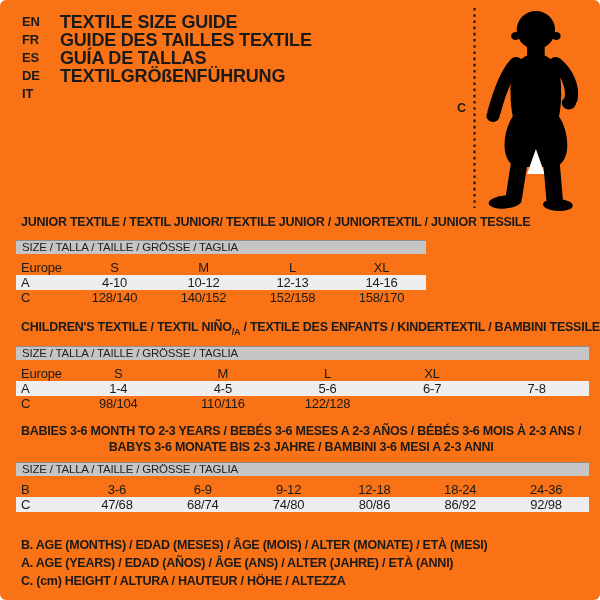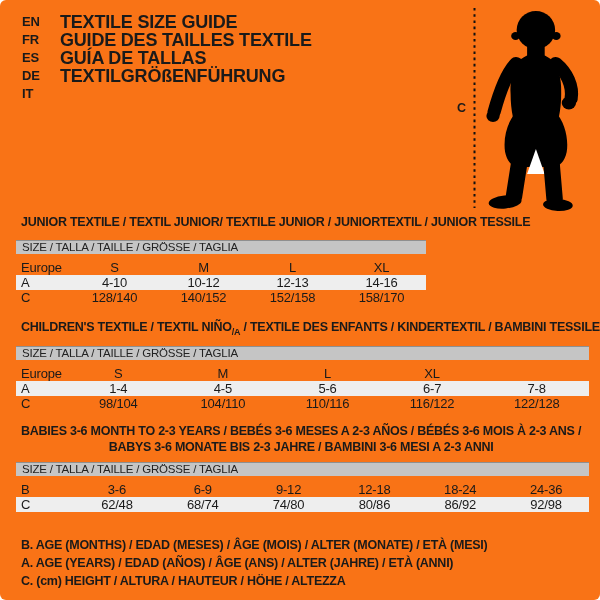--- a/index.html
+++ b/index.html
@@ -146,23 +146,21 @@
       <span class="t-lbl">A</span>
       <span class="t-cell">1-4</span>
       <span class="t-cell">4-5</span>
       <span class="t-cell">5-6</span>
       <span class="t-cell">6-7</span>
       <span class="t-cell">7-8</span>
     </div>
     <div class="t-row">
       <span class="t-lbl">C</span>
       <span class="t-cell">98/104</span>
-      <span class="t-cell">104/110</span>
       <span class="t-cell">110/116</span>
-      <span class="t-cell">116/122</span>
       <span class="t-cell">122/128</span>
     </div>
   </div>
 
   <div class="sec-title two-line pos-babies-title">
     <div>BABIES 3-6 MONTH TO 2-3 YEARS / BEBÉS 3-6 MESES A 2-3 AÑOS / BÉBÉS 3-6 MOIS À 2-3 ANS /</div>
     <div>BABYS 3-6 MONATE BIS 2-3 JAHRE / BAMBINI 3-6 MESI A 2-3 ANNI</div>
   </div>
   <div class="size-table tbl-babies">
     <div class="size-bar">SIZE / TALLA / TAILLE / GRÖSSE / TAGLIA</div>
@@ -170,21 +168,21 @@
       <span class="t-lbl">B</span>
       <span class="t-cell">3-6</span>
       <span class="t-cell">6-9</span>
       <span class="t-cell">9-12</span>
       <span class="t-cell">12-18</span>
       <span class="t-cell">18-24</span>
       <span class="t-cell">24-36</span>
     </div>
     <div class="t-row shade">
       <span class="t-lbl">C</span>
-      <span class="t-cell">62/48</span>
+      <span class="t-cell">47/68</span>
       <span class="t-cell">68/74</span>
       <span class="t-cell">74/80</span>
       <span class="t-cell">80/86</span>
       <span class="t-cell">86/92</span>
       <span class="t-cell">92/98</span>
     </div>
   </div>
 
   <div class="notes">
     <div class="note-line">B. AGE (MONTHS) / EDAD (MESES) / ÂGE (MOIS) / ALTER (MONATE) / ETÀ (MESI)</div>

